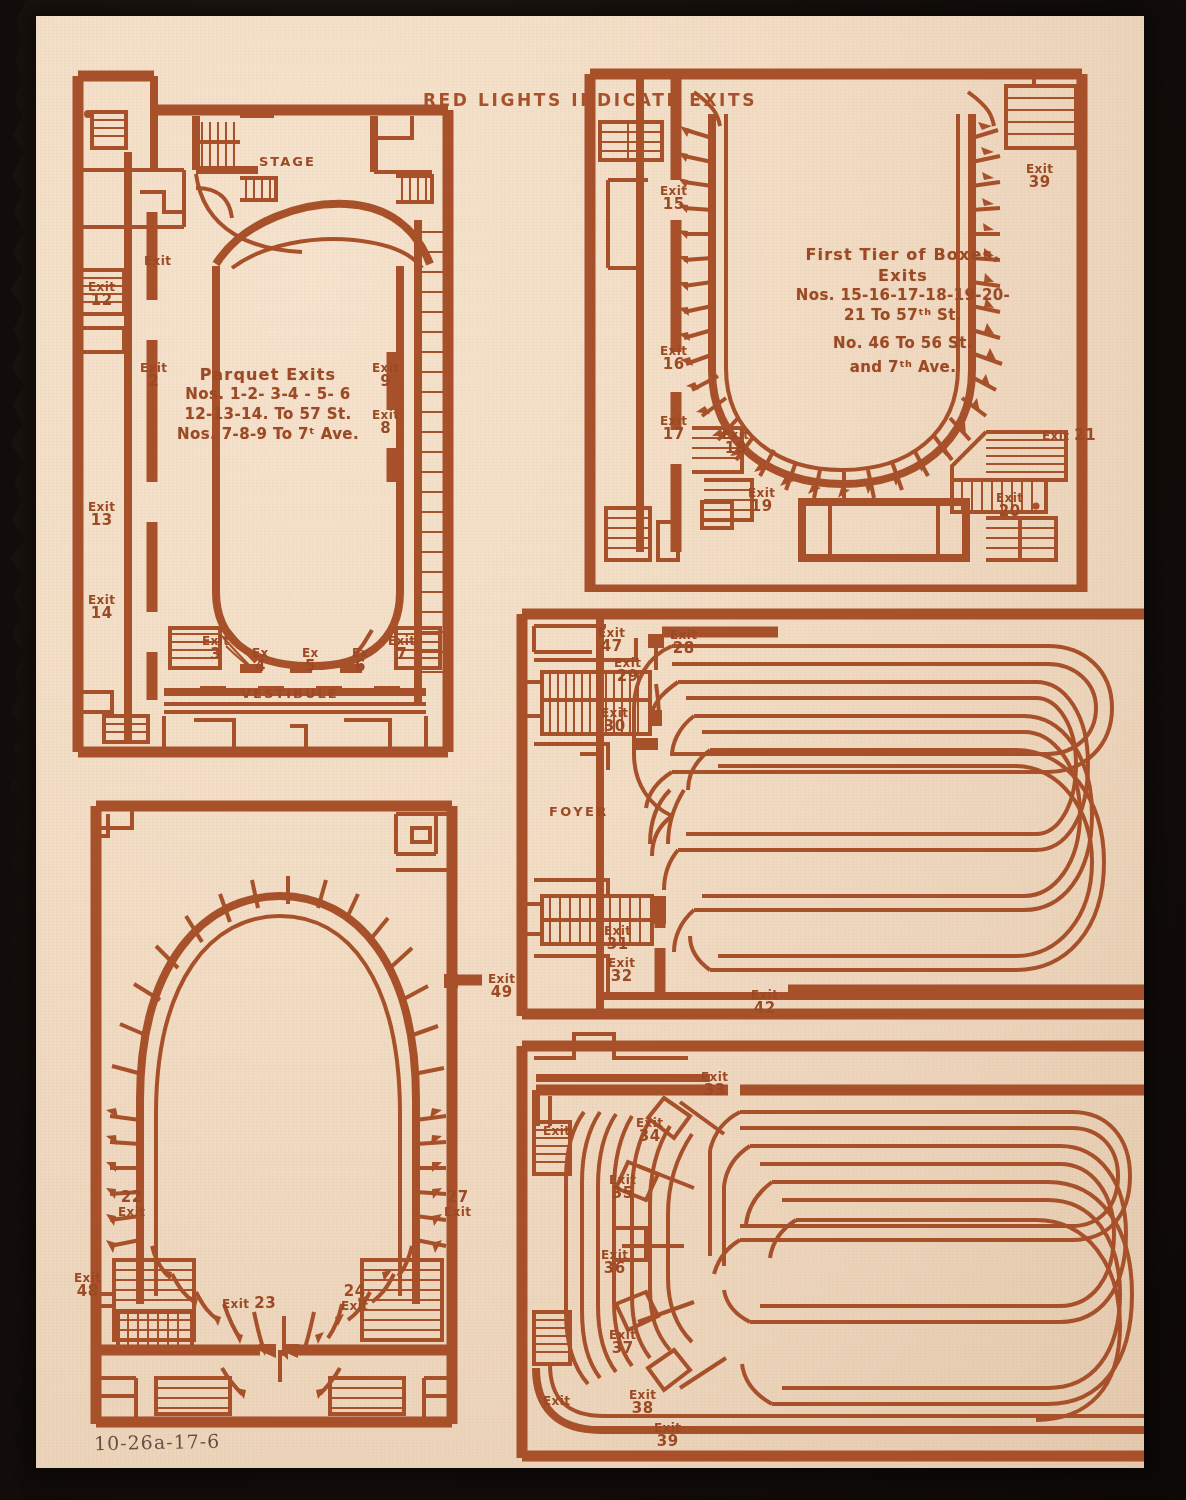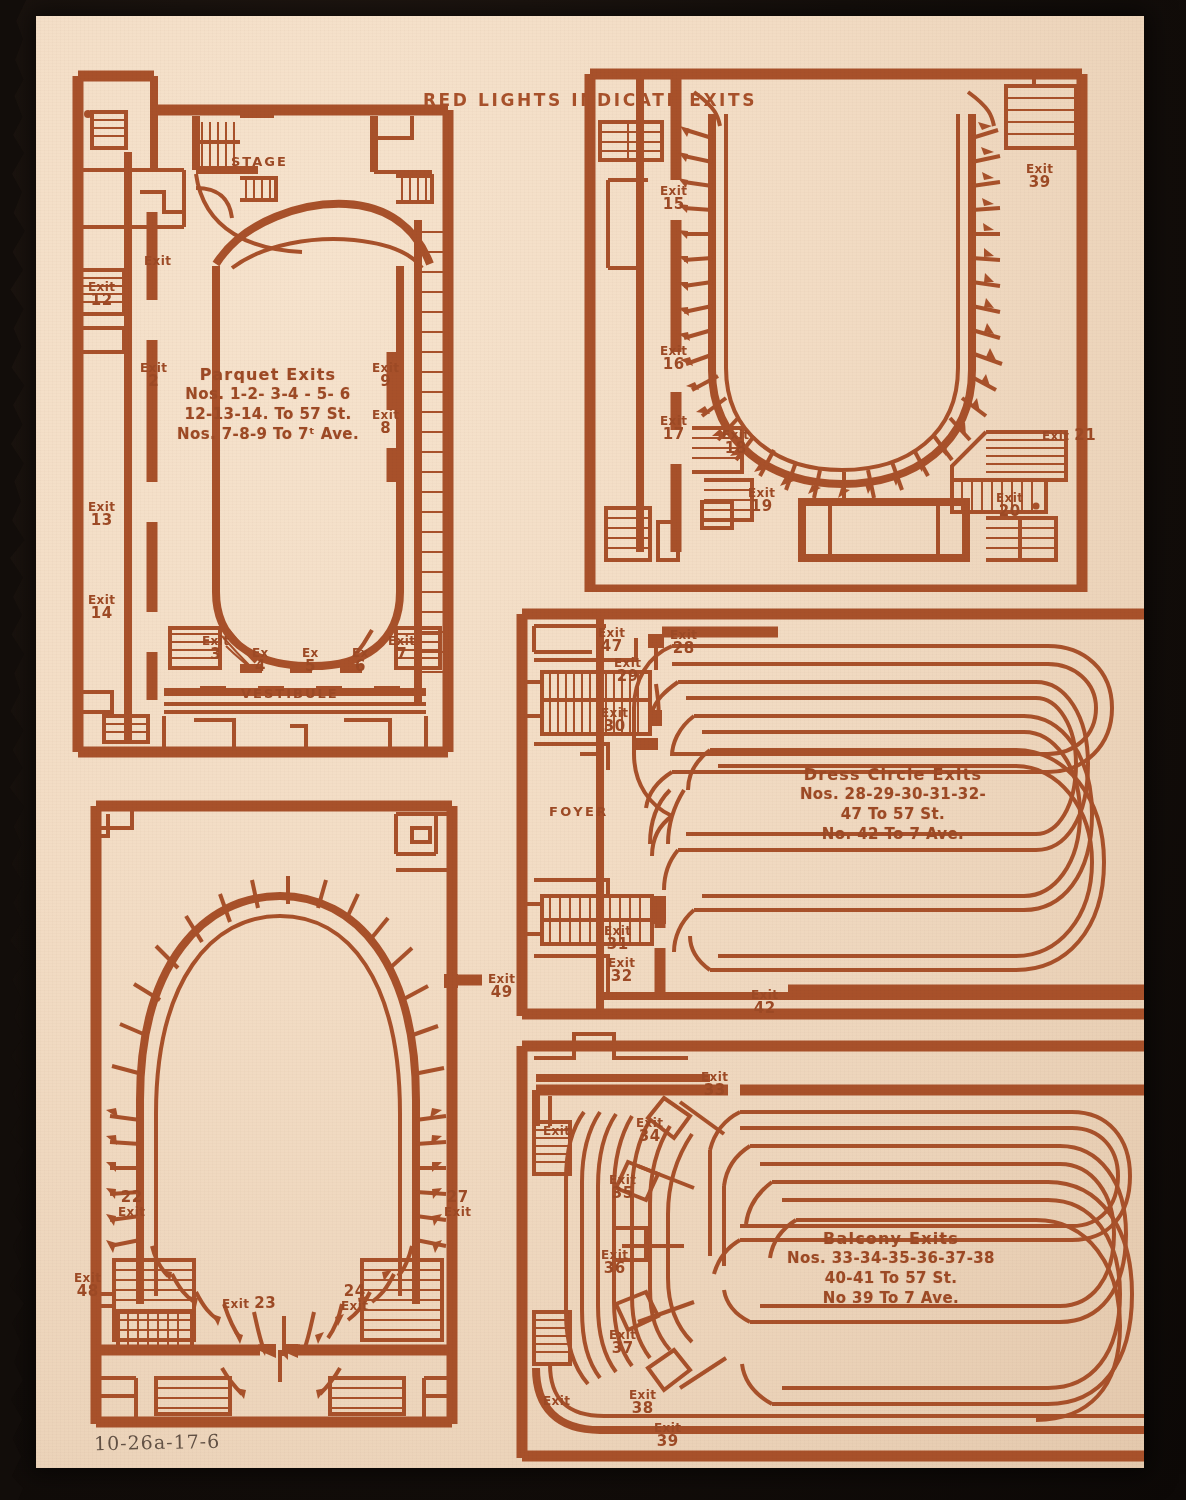--- a/index.html
+++ b/index.html
@@ -211,21 +211,21 @@
     </g>
   </svg>
 
   <div class="cappos cap" style="left:112px;top:348px;width:240px;">
     <div class="t1">Parquet Exits</div>
     <div class="t2">Nos. 1-2- 3-4 - 5- 6</div>
     <div class="t2">12-13-14. To 57 St.</div>
     <div class="t2">Nos. 7-8-9  To 7ᵗ Ave.</div>
   </div>
 
-  <div class="plan-label" style="left:195px;top:138px;">STAGE</div>
+  <div class="plan-label" style="left:223px;top:138px;">STAGE</div>
   <div class="plan-label" style="left:205px;top:670px;">VESTIBULE</div>
 
   <div class="exit" style="left:108px;top:238px;">
     <span class="w">Exit</span></div>
   <div class="exit" style="left:104px;top:345px;">
     <span class="w">Exit</span><span class="n">2</span></div>
   <div class="exit" style="left:52px;top:264px;">
     <span class="w">Exit</span><span class="n">12</span></div>
   <div class="exit" style="left:52px;top:484px;">
     <span class="w">Exit</span><span class="n">13</span></div>
@@ -370,20 +370,27 @@
       <path class="med" d="M386,428 L480,428 L480,460 L386,460 Z"></path>
       <path class="thin" d="M396,428 L396,460 M406,428 L406,460 M416,428 L416,460 M426,428 L426,460
                             M436,428 L436,460 M446,428 L446,460 M456,428 L456,460 M466,428 L466,460"></path>
       <path class="med" d="M420,466 L490,466 L490,508 L420,508"></path>
       <path class="thin" d="M420,476 L490,476 M420,486 L490,486 M420,496 L490,496"></path>
       <path class="med" d="M454,466 L454,508"></path>
       <circle class="fill" cx="470" cy="454" r="3.5"></circle>
     </g>
   </svg>
 
+  <div class="cappos cap" style="left:742px;top:228px;width:250px;">
+    <div class="t1">First Tier of Boxes, Exits</div>
+    <div class="t2">Nos. 15-16-17-18-19-20-</div>
+    <div class="t2">21 To 57ᵗʰ St.</div>
+    <div class="t2" style="margin-top:8px">No. 46 To 56 St.</div>
+    <div class="t2" style="margin-top:4px">and 7ᵗʰ Ave.</div>
+  </div>
 
   <div class="exit" style="left:624px;top:168px;">
     <span class="w">Exit</span><span class="n">15</span></div>
   <div class="exit" style="left:624px;top:328px;">
     <span class="w">Exit</span><span class="n">16</span></div>
   <div class="exit" style="left:624px;top:398px;">
     <span class="w">Exit</span><span class="n">17</span></div>
   <div class="exit" style="left:686px;top:412px;">
     <span class="w">Exit</span><span class="n">18</span></div>
   <div class="exit" style="left:712px;top:470px;">
@@ -465,26 +472,20 @@
       <path class="med" d="M222,146 C206,158 200,172 200,186"></path>
       <path class="med" d="M206,306 C192,318 186,334 186,348"></path>
       <path class="med" d="M222,366 C208,356 202,344 202,332"></path>
       <path class="med" d="M190,246 C180,258 176,272 176,286"></path>
       <path class="med" d="M184,212 C170,222 164,236 164,252"></path>
     </g>
   </svg>
 
   <div class="plan-label" style="left:513px;top:788px;letter-spacing:2.4px;">FOYER</div>
 
-  <div class="cappos cap" style="left:732px;top:748px;width:250px;">
-    <div class="t1">Dress Circle Exits</div>
-    <div class="t2">Nos. 28-29-30-31-32-</div>
-    <div class="t2">47 To 57 St.</div>
-    <div class="t2">No. 42 To  7 Ave.</div>
-  </div>
 
   <div class="exit" style="left:562px;top:610px;">
     <span class="w">Exit</span><span class="n">47</span></div>
   <div class="exit" style="left:634px;top:612px;">
     <span class="w">Exit</span><span class="n">28</span></div>
   <div class="exit" style="left:578px;top:640px;">
     <span class="w">Exit</span><span class="n">29</span></div>
   <div class="exit" style="left:565px;top:690px;">
     <span class="w">Exit</span><span class="n">30</span></div>
   <div class="exit" style="left:568px;top:908px;">
@@ -693,26 +694,20 @@
       <path class="med" d="M262,130 C246,140 238,154 236,170"></path>
       <path class="med" d="M262,306 C246,298 238,286 236,274"></path>
       <path class="med" d="M284,166 C268,178 260,192 258,208"></path>
       <path class="med" d="M284,388 C266,378 256,364 254,348"></path>
       <path class="med" d="M308,204 C292,214 284,228 282,242"></path>
       <path class="med" d="M222,134 L222,240"></path>
       <path class="med" d="M236,170 L236,250"></path>
     </g>
   </svg>
 
-  <div class="cappos cap" style="left:730px;top:1212px;width:250px;">
-    <div class="t1">Balcony Exits</div>
-    <div class="t2">Nos. 33-34-35-36-37-38</div>
-    <div class="t2">40-41 To 57 St.</div>
-    <div class="t2">No 39 To 7 Ave.</div>
-  </div>
 
   <div class="exit" style="left:665px;top:1054px;">
     <span class="w">Exit</span><span class="n">33</span></div>
   <div class="exit" style="left:600px;top:1100px;">
     <span class="w">Exit</span><span class="n">34</span></div>
   <div class="exit" style="left:573px;top:1157px;">
     <span class="w">Exit</span><span class="n">35</span></div>
   <div class="exit" style="left:565px;top:1232px;">
     <span class="w">Exit</span><span class="n">36</span></div>
   <div class="exit" style="left:573px;top:1312px;">

